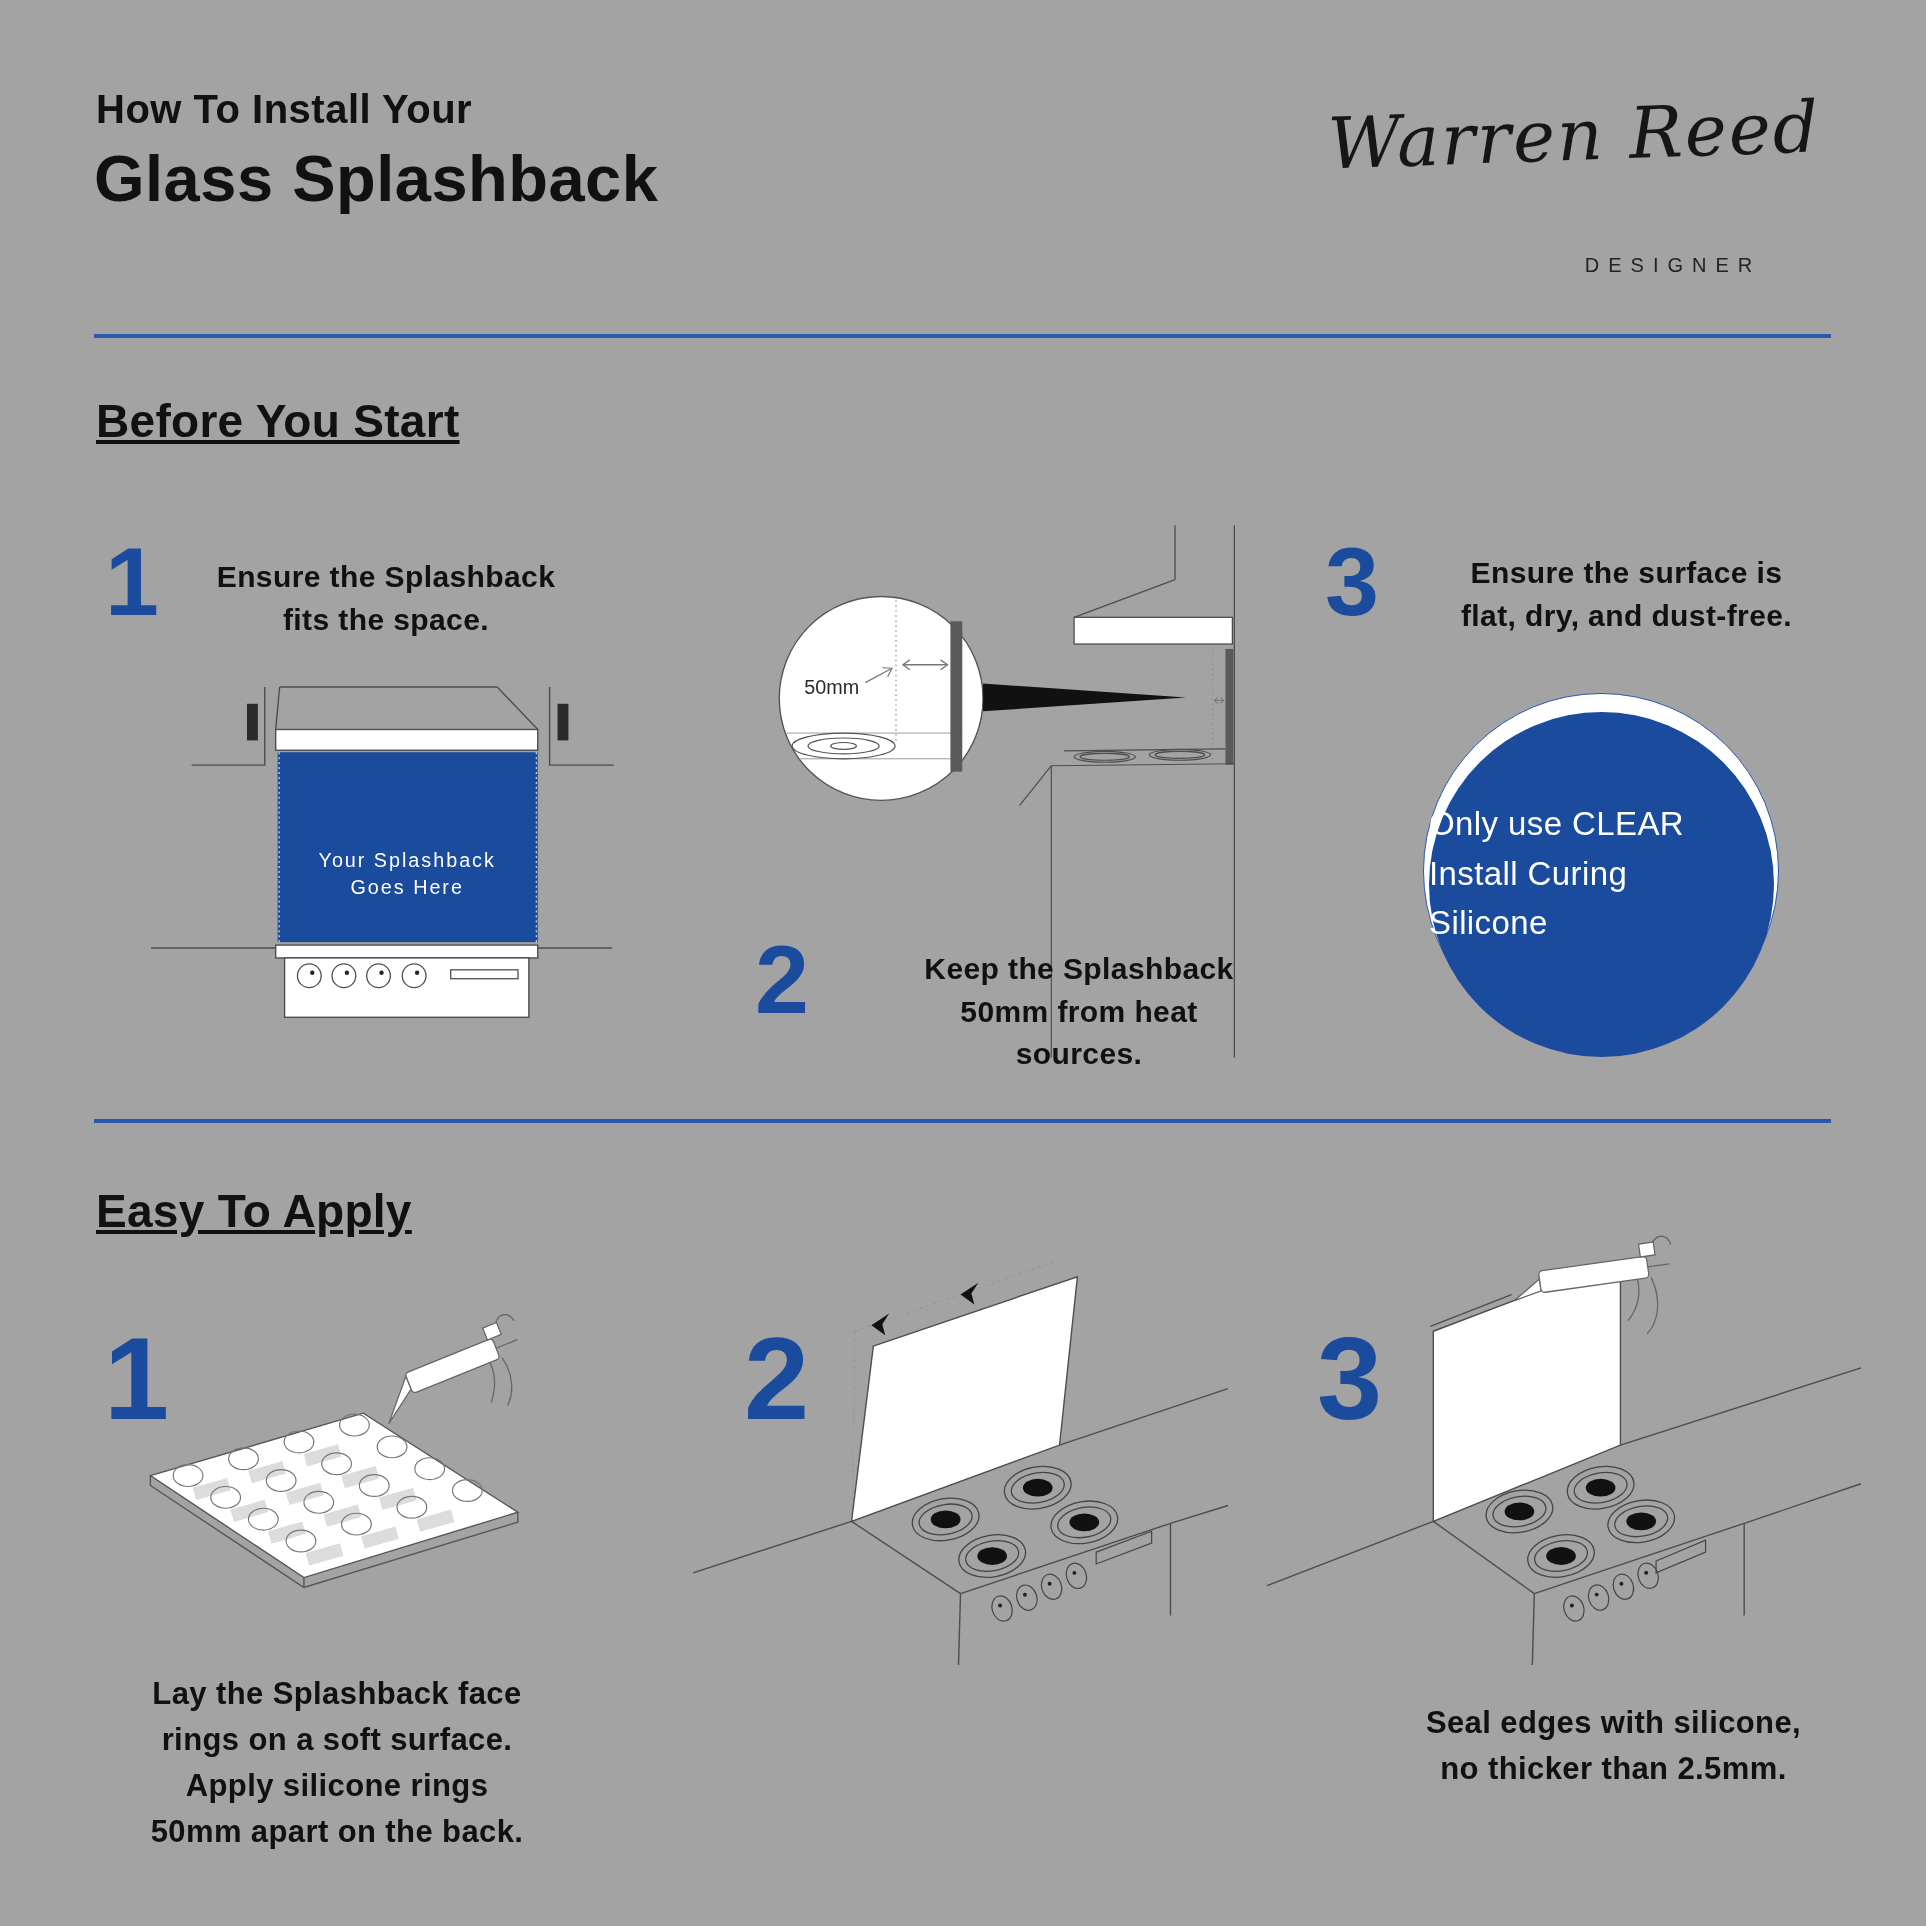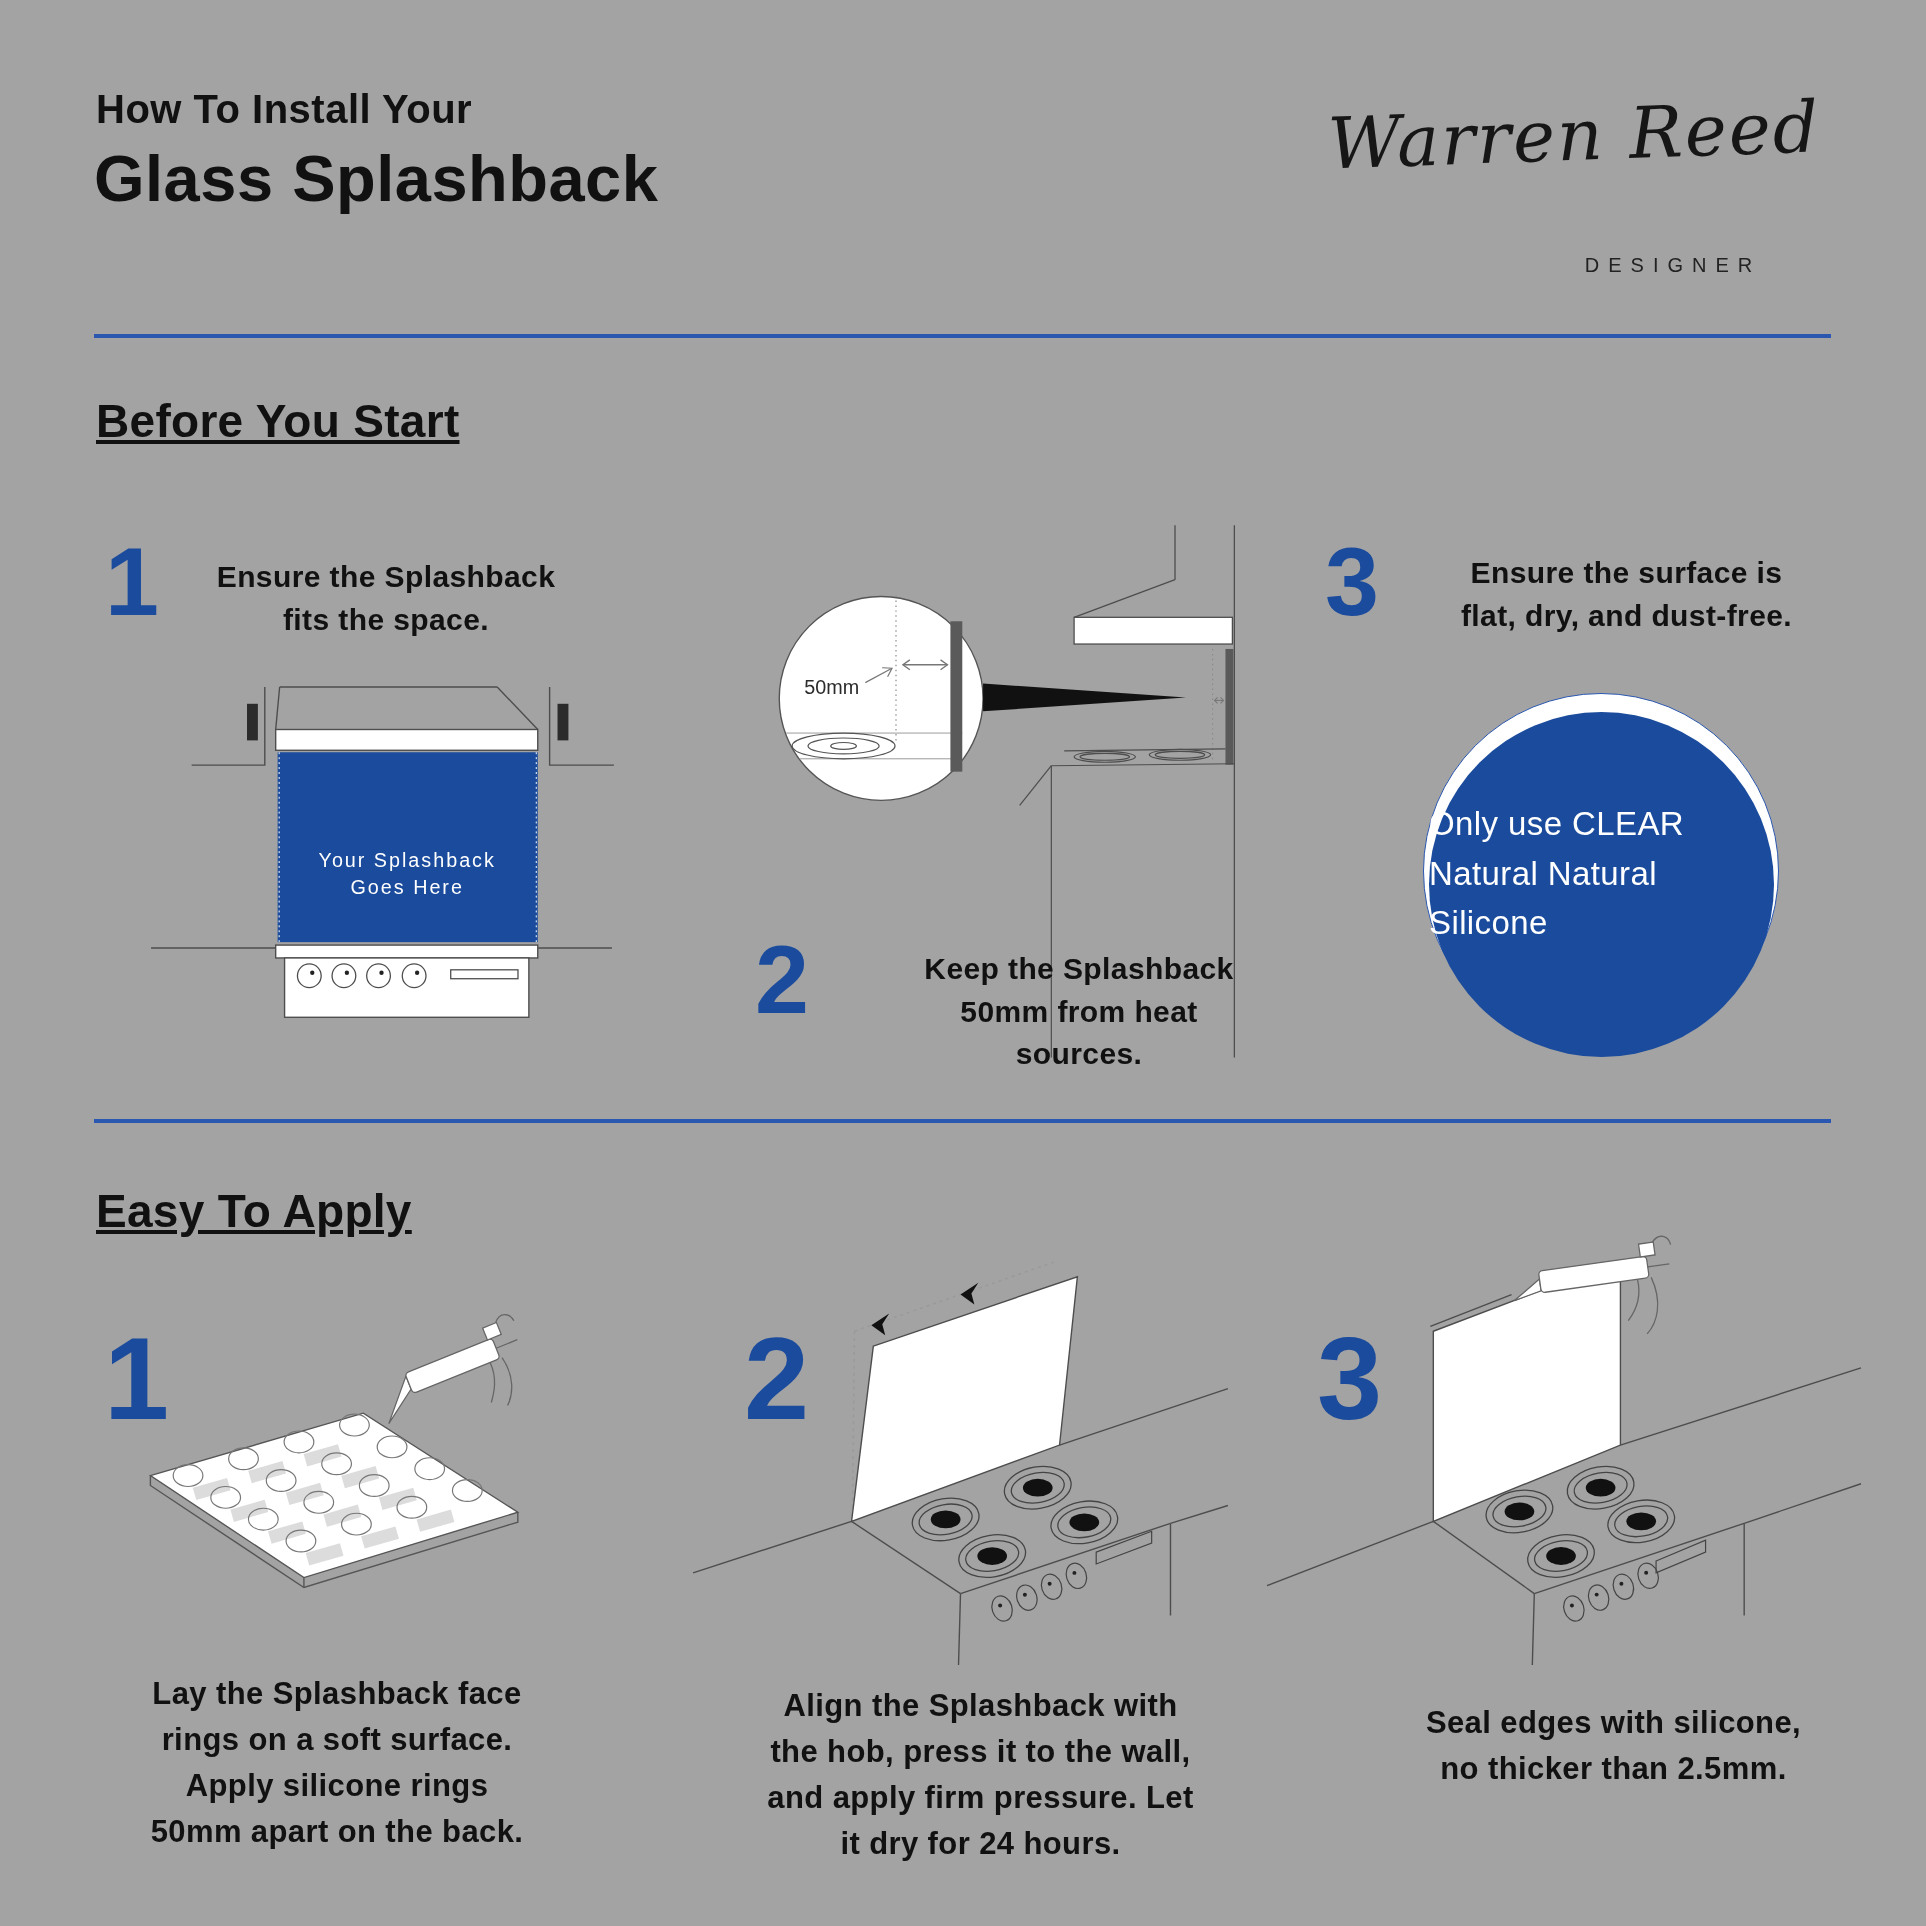--- a/index.html
+++ b/index.html
@@ -191,21 +191,21 @@
 
   <div class="abs stepnum num-top num-3a">3</div>
   <div class="abs steptext step3-text">
     <div>Ensure the surface is</div>
     <div>flat, dry, and dust-free.</div>
   </div>
 
   <div class="abs note-circle-outer">
     <div class="note-circle-inner">
       <div>Only use CLEAR</div>
-      <div>Natural Natural</div>
+      <div>Install Curing</div>
       <div>Silicone</div>
     </div>
   </div>
 
   <div class="abs divider divider-2"></div>
 
   <div class="abs section-heading h-apply">Easy To Apply</div>
 
   <div class="abs stepnum num-bottom num-1b">1</div>
   <div class="abs stepnum num-bottom num-2b">2</div>
@@ -385,25 +385,19 @@
         <circle cx="383" cy="327" r="2"></circle>
     </g>
   </svg>
 
   <div class="abs caption cap-1">
     <div>Lay the Splashback face</div>
     <div>rings on a soft surface.</div>
     <div>Apply silicone rings</div>
     <div>50mm apart on the back.</div>
   </div>
-  <div class="abs caption cap-2">
-    <div>Align the Splashback with</div>
-    <div>the hob, press it to the wall,</div>
-    <div>and apply firm pressure. Let</div>
-    <div>it dry for 24 hours.</div>
-  </div>
   <div class="abs caption cap-3">
     <div>Seal edges with silicone,</div>
     <div>no thicker than 2.5mm.</div>
   </div>
 
 </div>
 
 
 </body></html>

